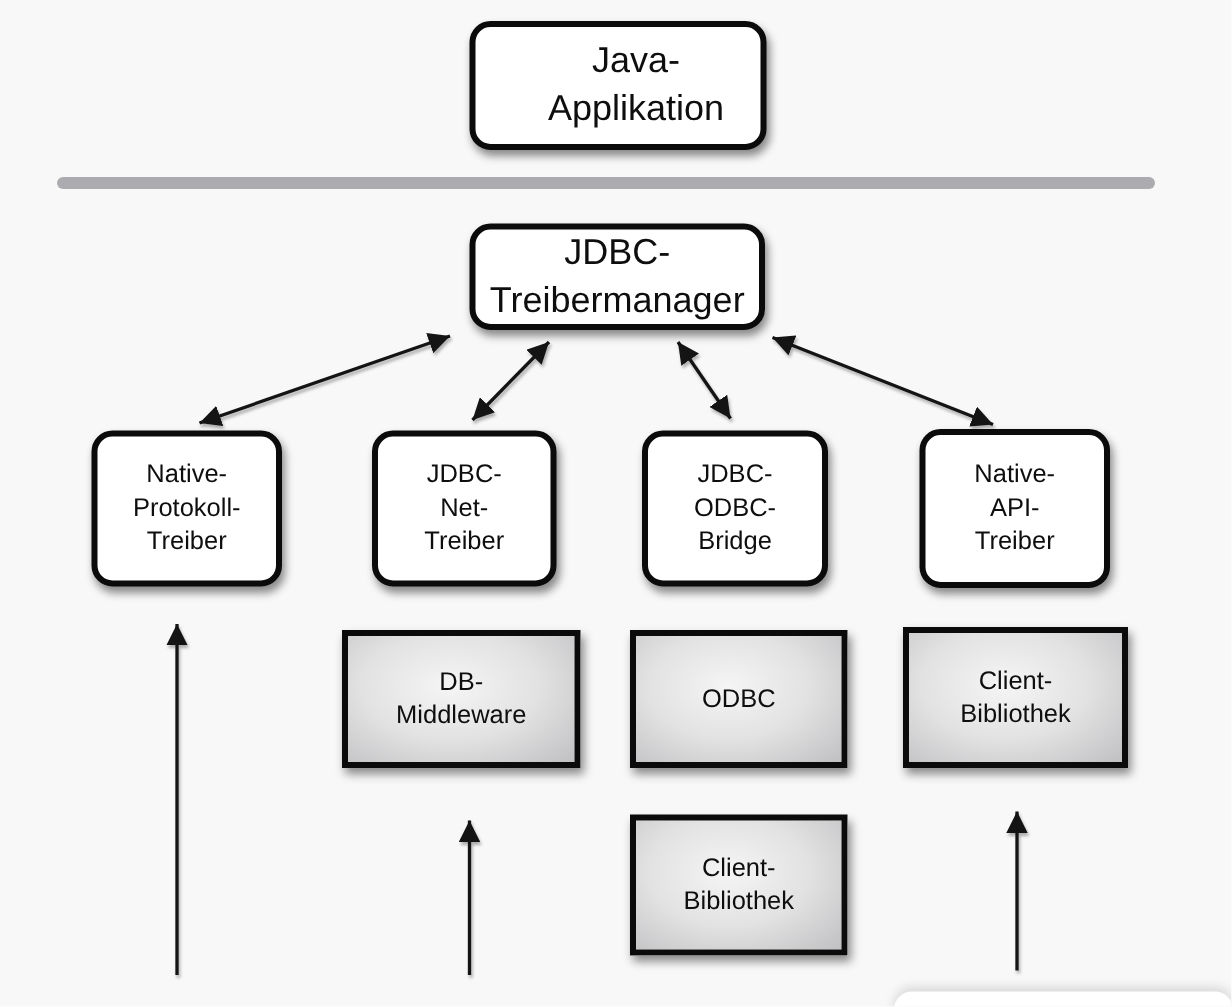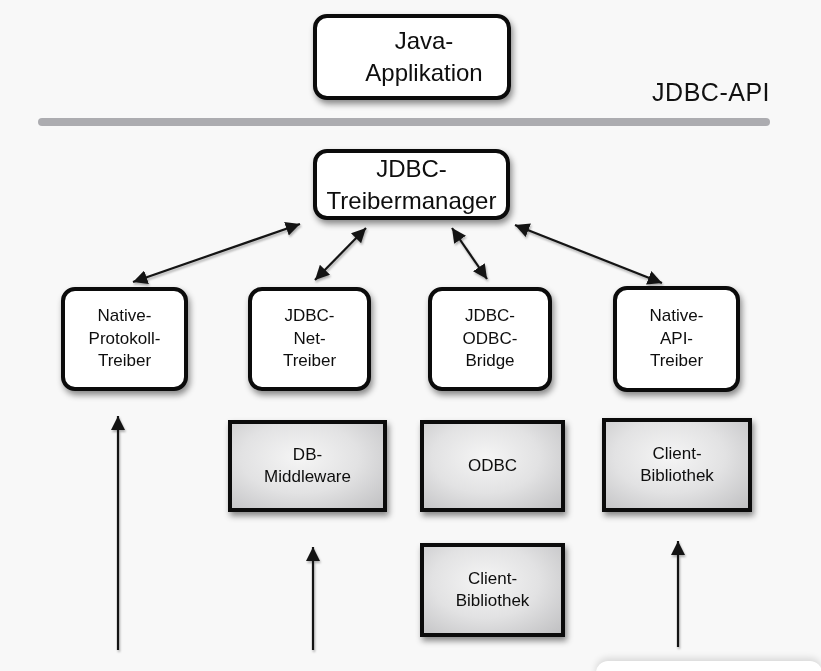--- a/index.html
+++ b/index.html
@@ -85,21 +85,20 @@
       <path d="M 300 224 L 133 282" marker-start="url(#ah)" marker-end="url(#ah)"></path>
       <path d="M 366 228 L 315 280" marker-start="url(#ah)" marker-end="url(#ah)"></path>
       <path d="M 452 228 L 487 279" marker-start="url(#ah)" marker-end="url(#ah)"></path>
       <path d="M 515 225 L 662 283" marker-start="url(#ah)" marker-end="url(#ah)"></path>
       <path d="M 118 650 L 118 416" marker-end="url(#ah)"></path>
       <path d="M 313 650 L 313 547" marker-end="url(#ah)"></path>
       <path d="M 678 647 L 678 541" marker-end="url(#ah)"></path>
     </g>
   </svg>
 
-  <div class="api-label">JDBC-API</div>
   <div class="divider"></div>
 
   <div class="node rounded big-font" style="left:313px; top:14px; width:198px; height:86px;padding-left:24px;">Java-
 Applikation</div>
 
   <div class="node rounded big-font" style="left:313px; top:149px; width:197px; height:71px;">JDBC-
 Treibermanager</div>
 
   <div class="node rounded" style="left:61px; top:287px; width:127px; height:104px;">Native-
 Protokoll-

